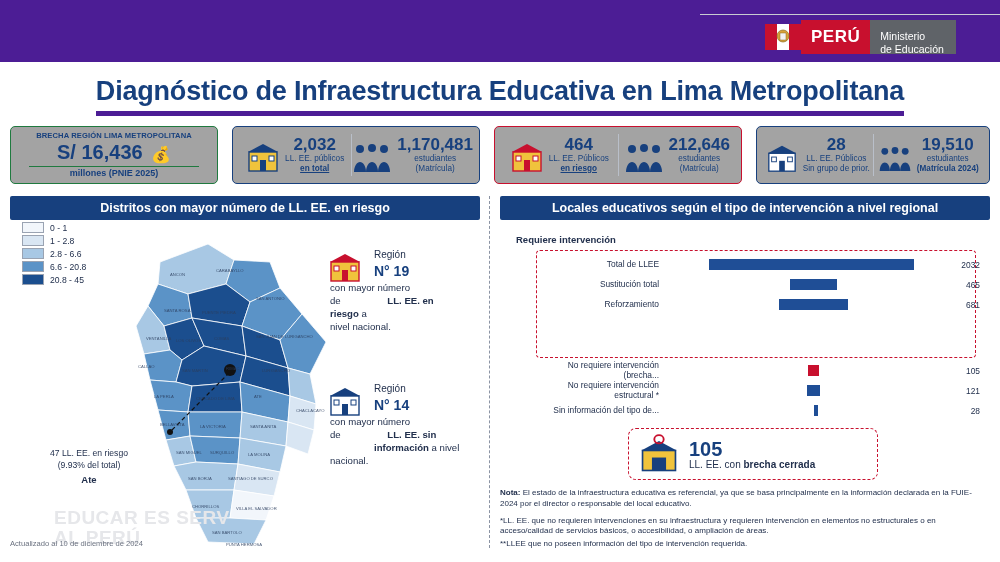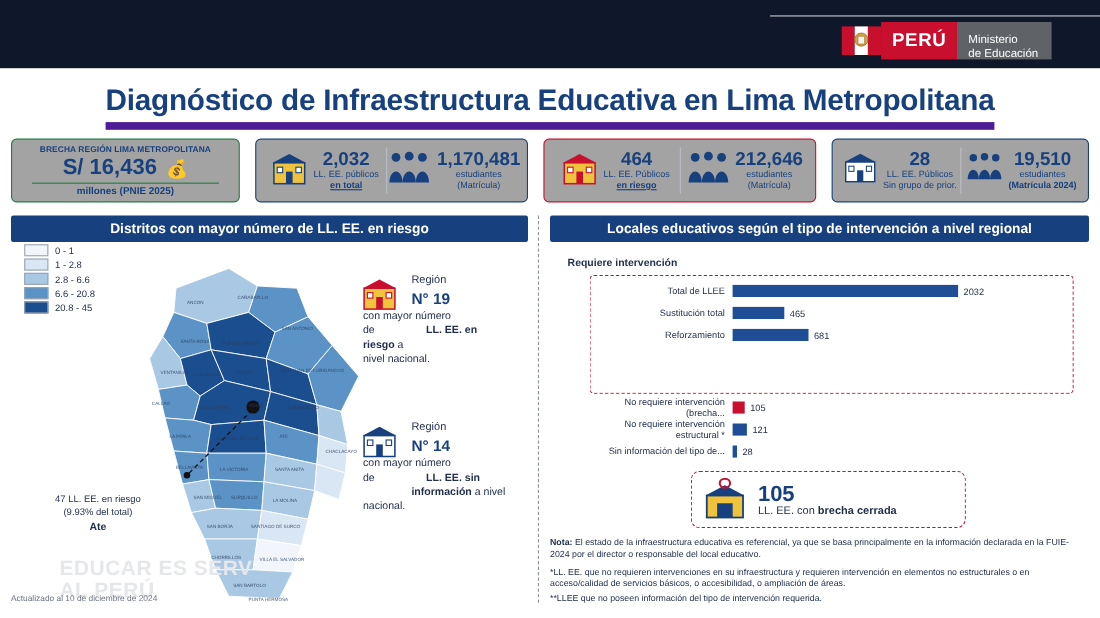--- a/index.html
+++ b/index.html
@@ -7,53 +7,53 @@
   body {
     width:1000px; height:562px;
     font-family:"Liberation Sans", sans-serif;
     background:#ffffff;
     position:relative;
     overflow:hidden;
     color:#1b2a4a;
   }
 
   
-  .topbar { position:absolute; top:0; left:0; width:1000px; height:62px; background:#0f172a; }
+  .topbar { position:absolute; top:0; left:0; width:1000px; height:62px; background:#4c1d95; }
   .topbar-rule { position:absolute; top:14px; left:700px; width:300px; height:1px; background:#c9ccd2; }
   .gov-block { position:absolute; top:20px; left:765px; height:34px; display:flex; align-items:center; }
   .flag-emblem { width:36px; height:30px; display:block; }
   .peru-red { background:#c8102e; color:#fff; font-weight:bold; font-size:17px;
               padding:5px 10px 6px 10px; letter-spacing:.5px; line-height:1; display:flex; align-items:center; height:34px;}
   .peru-gray { background:#5f6368; color:#fff; font-size:10.5px; line-height:1.25;
                padding:16px 12px 4px 10px; height:34px; display:flex; flex-direction:column; justify-content:center;}
 
   
   .title-wrap { position:absolute; top:76px; left:0; width:1000px; text-align:center; }
   .title {
     font-size:27px; font-weight:bold; color:#17407e; letter-spacing:-0.2px;
-    display:inline-block; padding-bottom:4px; border-bottom:7px solid #4c1d95;
+    display:inline-block; padding-bottom:4px; border-bottom:5px solid #4c1d95;
   }
 
   
   .kpi-row { position:absolute; top:126px; left:10px; width:980px; height:62px; }
   .kpi { position:absolute; top:0; height:58px; border-radius:5px; background:#a3a3a3; }
 
   .kpi-brecha { left:0; width:208px; border:1.5px solid #1f7a3f; text-align:center; padding-top:4px; }
   .kpi-brecha .hdr { font-size:7.6px; font-weight:bold; color:#17407e; letter-spacing:.1px; }
   .kpi-brecha .val { font-size:20px; font-weight:bold; color:#17407e; margin-top:1px; display:inline-block; }
   .kpi-brecha .sub { font-size:9px; font-weight:bold; color:#17407e; }
   .kpi-brecha .line { width:170px; height:1px; background:#1f7a3f; margin:2px auto 1px auto; }
   .money-ico { font-size:16px; vertical-align:middle; margin-left:4px; }
 
   .kpi-2 { left:222px; width:248px; border:1.5px solid #17407e; }
   .kpi-3 { left:484px; width:248px; border:1.5px solid #c8102e; }
   .kpi-4 { left:746px; width:234px; border:1.5px solid #17407e; }
 
   .kpi-inner { display:flex; align-items:center; height:100%; padding:0 6px; }
-  .kpi-half { flex:1; display:flex; align-items:flex-start; gap:5px; justify-content:center; }
+  .kpi-half { flex:1; display:flex; align-items:flex-end; gap:5px; justify-content:center; }
   .kpi-divider { width:1px; height:42px; background:#b9bfc9; }
   .kpi-num { font-size:17px; font-weight:bold; color:#17407e; line-height:1.05; }
   .kpi-lbl { font-size:8.2px; color:#17407e; line-height:1.25; }
   .kpi-lbl u { text-decoration:underline; font-weight:bold; }
   .kpi-txt { text-align:center; }
   .kpi-txt.left { text-align:center; }
 
   svg.ico { display:block; }
 
   
@@ -89,21 +89,21 @@
   .ranknote b { font-weight:bold;padding-left:44px; }
   .rank-ico { position:absolute; left:-4px; top:2px; }
   .rank-body { margin-left:44px; }
 
   
   .req-label { position:absolute; top:234px; left:516px; font-size:9.5px; font-weight:bold; color:#22304d; }
   .red-box { position:absolute; top:250px; left:536px; width:440px; height:108px;
              border:1.2px dashed #c8102e; border-radius:4px; }
 
   .bars { position:absolute; top:256px; left:540px; width:440px; }
-  .bar-row { display:flex; align-items:center; height:17px; margin-bottom:3px; font-size:8.4px; color:#22304d; }
+  .bar-row { display:flex; align-items:center; height:17px; margin-bottom:3px; font-size:8.4px; color:#22304d;justify-content:space-between; }
   .bar-lbl { width:126px; text-align:right; padding-right:7px; line-height:1.12; }
   .bar { height:11px; background:#1f4e96; }
   .bar-val { font-size:8.4px; color:#22304d; margin-left:5px; }
 
   .bars2 { position:absolute; top:362px; left:540px; width:440px; }
 
   
   .closed-box { position:absolute; top:428px; left:628px; width:250px; height:52px;
                 border:1.4px dashed #c8102e; border-radius:8px; background:#fff;
                 display:flex; align-items:center; padding-left:10px; gap:10px; }

